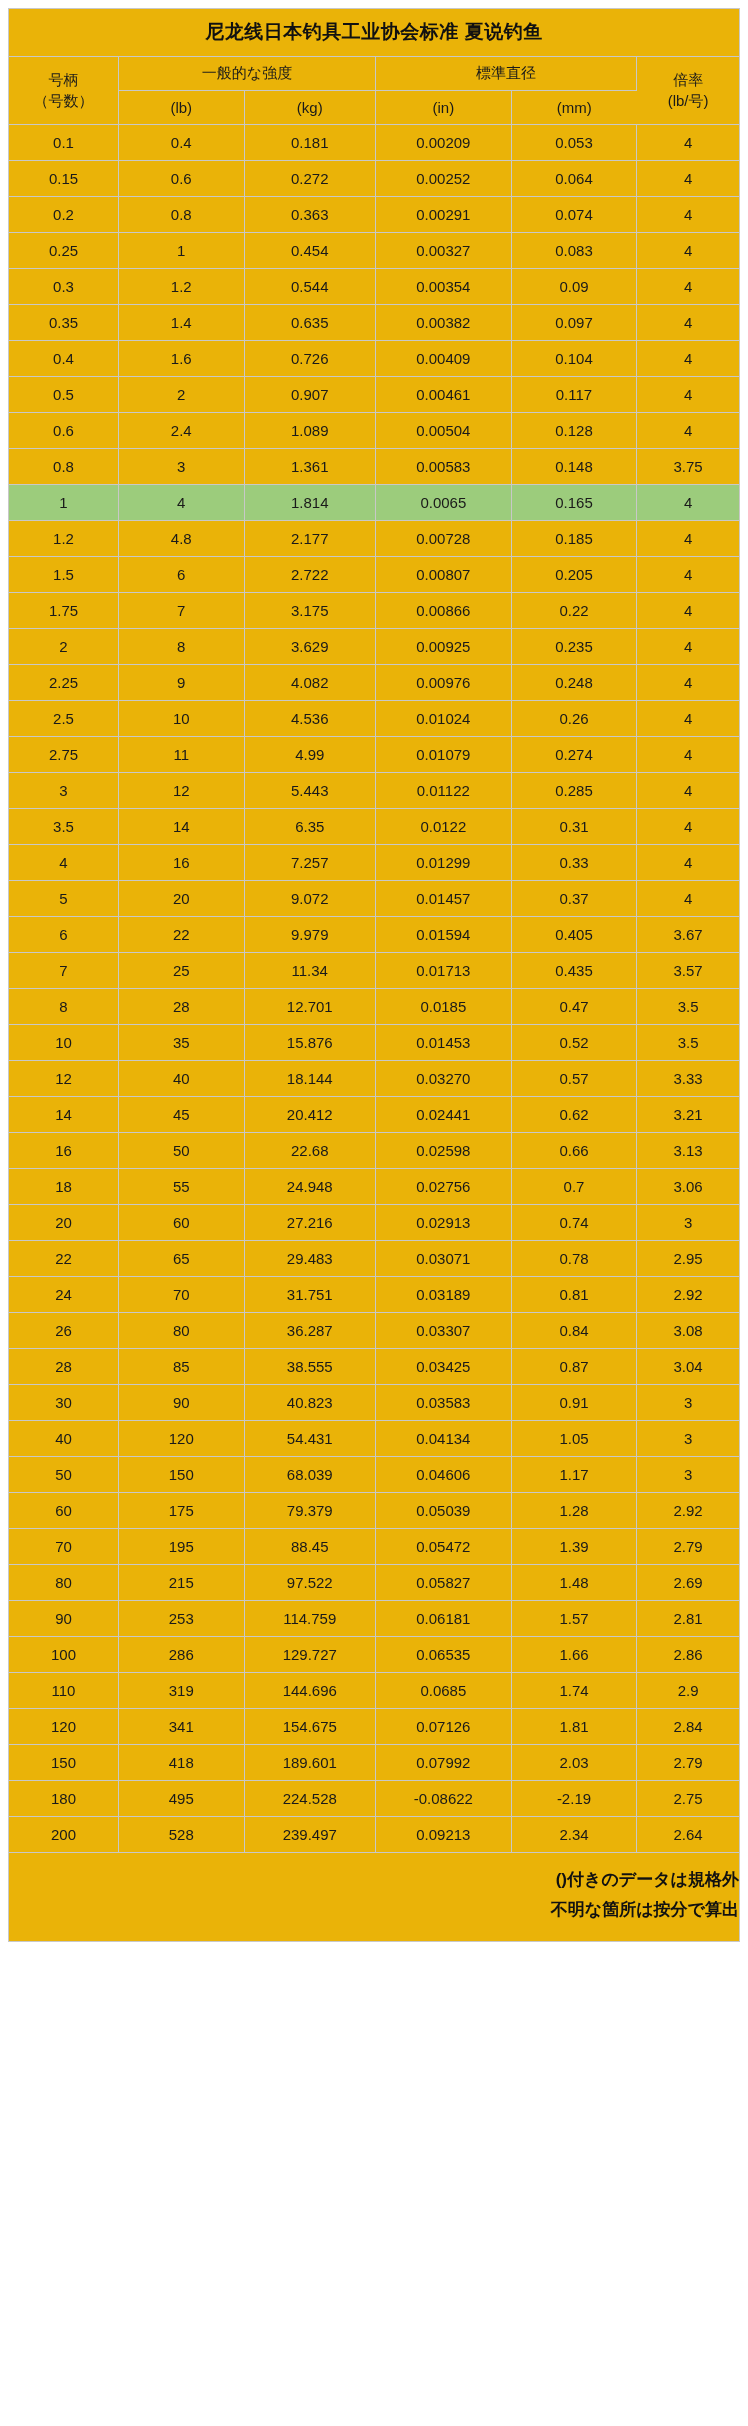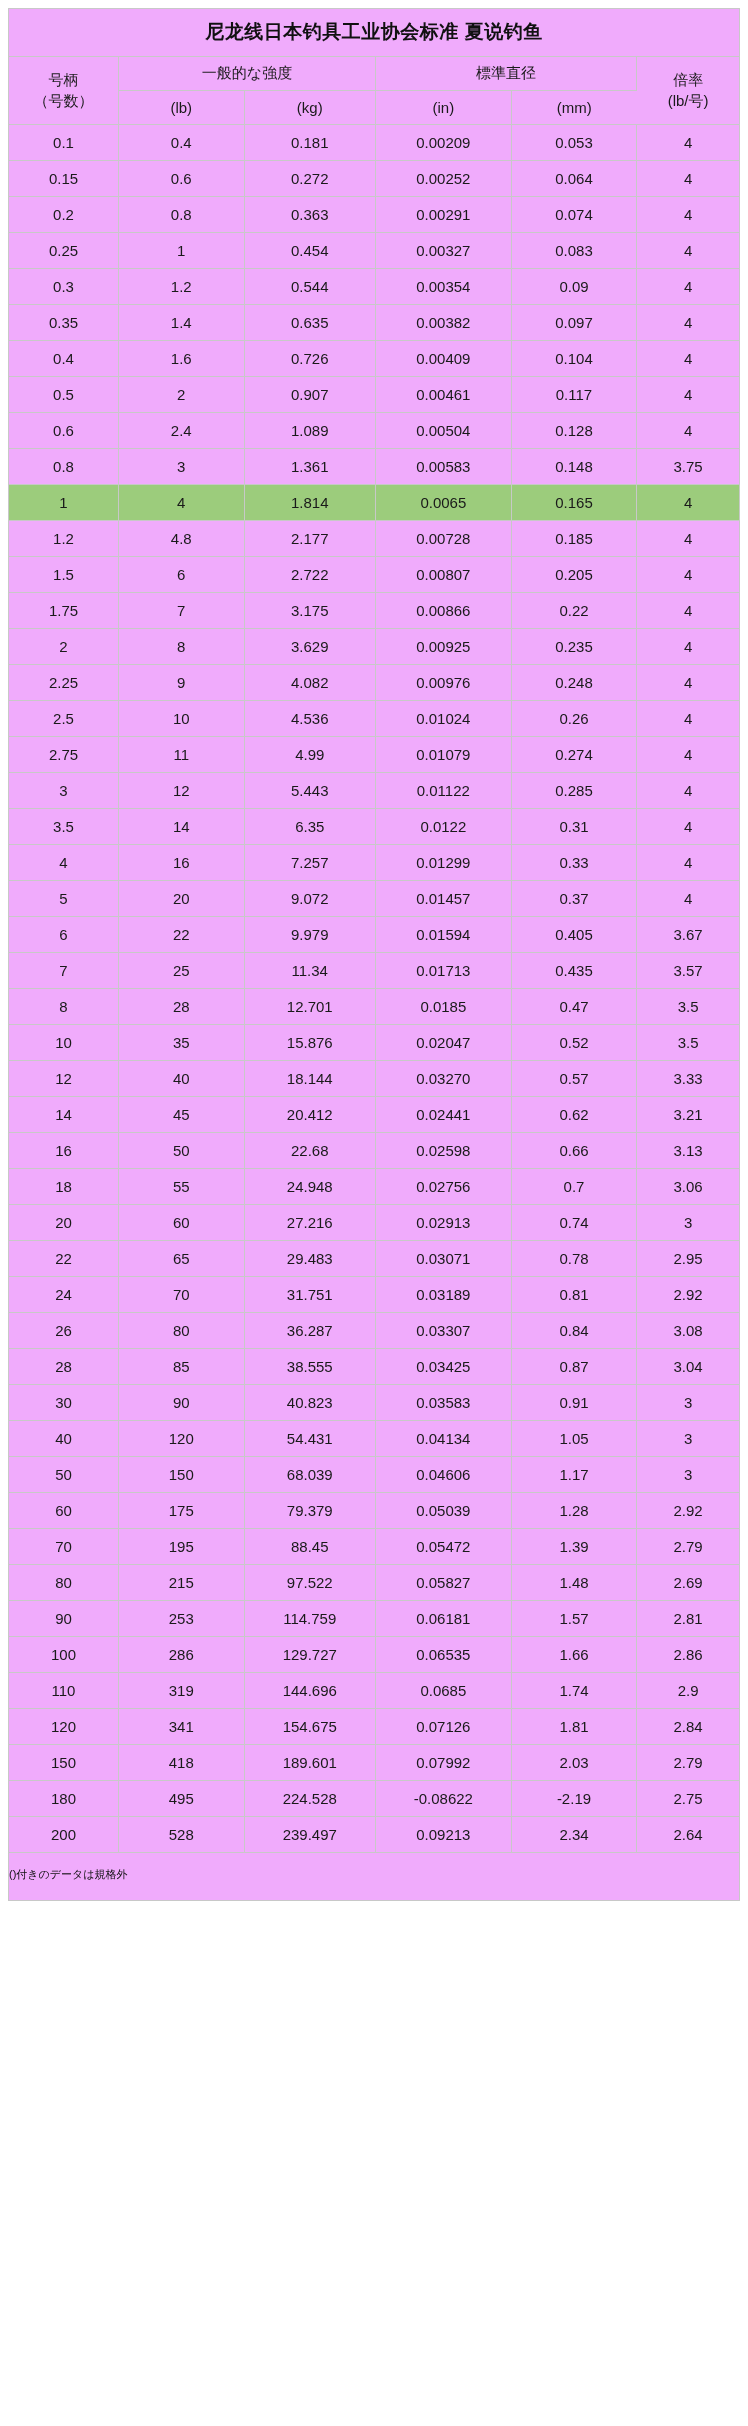--- a/index.html
+++ b/index.html
@@ -14,21 +14,21 @@
   }
   .page {
     width: 748px;
     min-height: 2426px;
     box-sizing: border-box;
     padding: 8px 8px 8px 8px;
     background: #ffffff;
   }
   .sheet {
     border: 1px solid #c8c8c8;
-    background: #f0abfc;
+    background: #eab308;
     box-sizing: border-box;
   }
   .title {
     text-align: center;
     font-size: 19px;
     font-weight: bold;
     letter-spacing: 0.5px;
     padding: 10px 0 11px 0;
     border-bottom: 1px solid #c8c8c8;
     color: #111;
@@ -79,25 +79,26 @@
     font-size: 15px;
   }
   tbody tr.highlight td {
     background: #9ccc7c;
   }
   tbody tr:last-child td {
     border-bottom: 1px solid #c8c8c8;
     margin-top: 10px;
   }
   .notes {
-    text-align: left;
-    font-size: 11px;
+    text-align: right;
+    font-size: 17px;
     line-height: 1.75;
     padding: 12px 0 16px 0;
     color: #111;
+    font-weight: bold;
   }
   .notes div { white-space: nowrap; }
 </style>
 </head>
 <body>
 
 <div class="page">
   <div class="sheet">
 
     <div class="title">尼龙线日本钓具工业协会标准 夏说钓鱼</div>
@@ -329,21 +330,21 @@
             <td>28</td>
             <td>12.701</td>
             <td>0.0185</td>
             <td>0.47</td>
             <td>3.5</td>
           </tr>
           <tr>
             <td>10</td>
             <td>35</td>
             <td>15.876</td>
-            <td>0.02047</td>
+            <td>0.01453</td>
             <td>0.52</td>
             <td>3.5</td>
           </tr>
           <tr>
             <td>12</td>
             <td>40</td>
             <td>18.144</td>
             <td>0.03270</td>
             <td>0.57</td>
             <td>3.33</td>
@@ -514,16 +515,17 @@
             <td>239.497</td>
             <td>0.09213</td>
             <td>2.34</td>
             <td>2.64</td>
           </tr>
         </tbody>
     </table>
 
     <div class="notes">
       <div>()付きのデータは規格外</div>
+      <div>不明な箇所は按分で算出</div>
     </div>
 
   </div>
 </div>
 
 </body></html>

